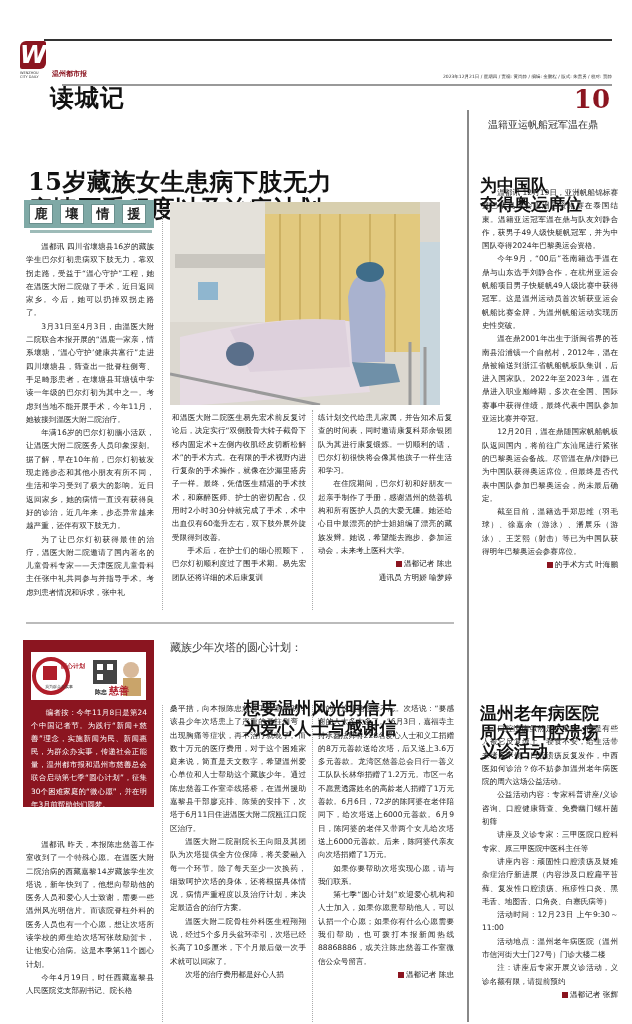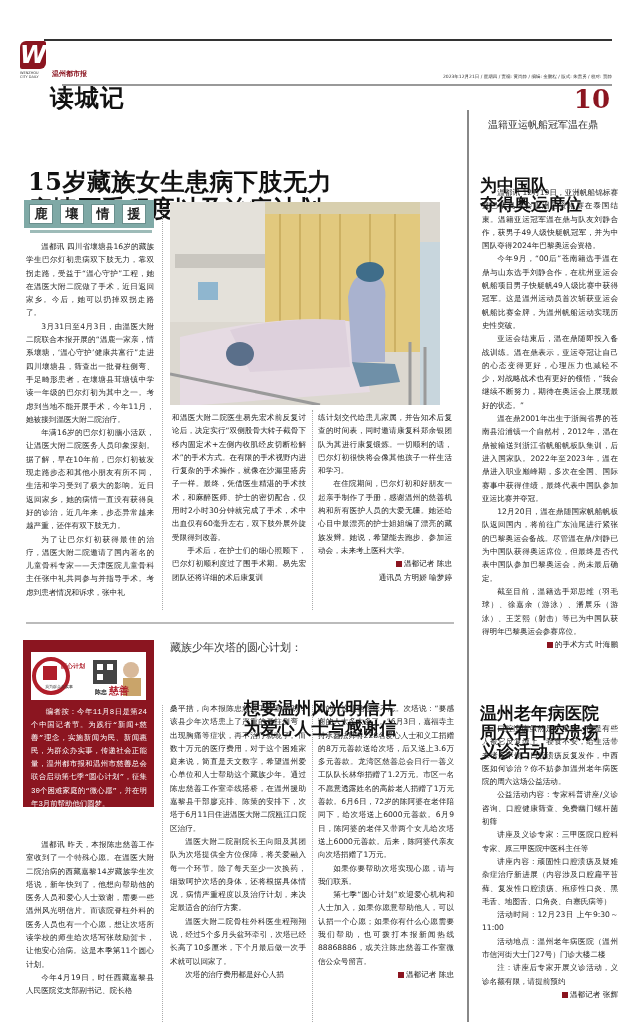--- a/index.html
+++ b/index.html
@@ -39,21 +39,21 @@
   .dotted-v { position: absolute; width: 0; border-left: 1px dotted #aaa; }
   .rule-v { position: absolute; width: 2px; background: #888; }
   .rule-h { position: absolute; height: 2px; background: #bbb; }
 
   
   .kicker-r { position: absolute; left: 480px; top: 118px; width: 140px; font-size: 10px; color: #333; white-space: nowrap; margin-left: 8px; }
   .headline-r { position: absolute; left: 480px; top: 134px; width: 140px; font-size: 17px; line-height: 19px; font-weight: bold; color: #111; }
   .headline-r2 { position: absolute; left: 480px; top: 662px; width: 140px; font-size: 17px; line-height: 19px; font-weight: bold; color: #111; }
 
   
-  .red-box { position: absolute; left: 23px; top: 640px; width: 131px; height: 167px; background: #8b1520; font-family: Liberation Mono, monospace; }
+  .red-box { position: absolute; left: 23px; top: 640px; width: 131px; height: 167px; background: #8b1520; }
   .red-box .banner { position: absolute; left: 8px; top: 12px; width: 115px; height: 48px; background: #fff; }
   .red-box .text { position: absolute; left: 8px; top: 66px; width: 116px; color: #fff; font-size: 7.4px; line-height: 13.1px; text-align: justify; }
   .red-box .text p { text-indent: 2em; }
 
   .kicker-b { position: absolute; left: 170px; top: 640px; font-size: 11px; color: #333; }
   .headline-b { position: absolute; left: 170px; top: 656px; width: 300px; font-size: 17px; line-height: 20px; font-weight: bold; color: #111; text-align: center; }
 </style>
 </head>
 <body>
 
@@ -140,21 +140,20 @@
 <div class="rule-v" style="left:467px; top:110px; height:912px;"></div>
 
 <div class="kicker-r">温籍亚运帆船冠军温在鼎</div>
 <div class="headline-r serif">
   <div>为中国队</div>
   <div>夺得奥运席位</div>
 </div>
 <div class="col-text" style="left:482px; top:186px; width:136px;">
   <p>温都讯 12月19日，亚洲帆船锦标赛暨巴黎奥运会亚洲区资格赛在泰国结束。温籍亚运冠军温在鼎与队友刘静合作，获男子49人级快艇帆冠军，并为中国队夺得2024年巴黎奥运会资格。</p>
   <p>今年9月，“00后”苍南籍选手温在鼎与山东选手刘静合作，在杭州亚运会帆船项目男子快艇帆49人级比赛中获得冠军。这是温州运动员首次斩获亚运会帆船比赛金牌，为温州帆船运动实现历史性突破。</p>
-  <p>亚运会结束后，温在鼎随即投入备战训练。温在鼎表示，亚运夺冠让自己的心态变得更好，心理压力也减轻不少，对战略战术也有更好的领悟，“我会继续不断努力，期待在奥运会上展现最好的状态。”</p>
   <p>温在鼎2001年出生于浙闽省界的苍南县沿浦镇一个自然村，2012年，温在鼎被输送到浙江省帆船帆板队集训，后进入国家队。2022年至2023年，温在鼎进入职业巅峰期，多次在全国、国际赛事中获得佳绩，最终代表中国队参加亚运比赛并夺冠。</p>
   <p>12月20日，温在鼎随国家帆船帆板队返回国内，将前往广东汕尾进行紧张的巴黎奥运会备战。尽管温在鼎/刘静已为中国队获得奥运席位，但最终是否代表中国队参加巴黎奥运会，尚未最后确定。</p>
   <p>截至目前，温籍选手郑思维（羽毛球）、徐嘉余（游泳）、潘展乐（游泳）、王芝熙（射击）等已为中国队获得明年巴黎奥运会参赛席位。</p>
   <div class="byline"><span class="sq"></span><span>的手术方式 叶海鹏</span></div>
 </div>
 
 <div class="headline-r2 serif">
   <div>温州老年病医院</div>
   <div>周六有口腔溃疡</div>
   <div>义诊活动</div>

